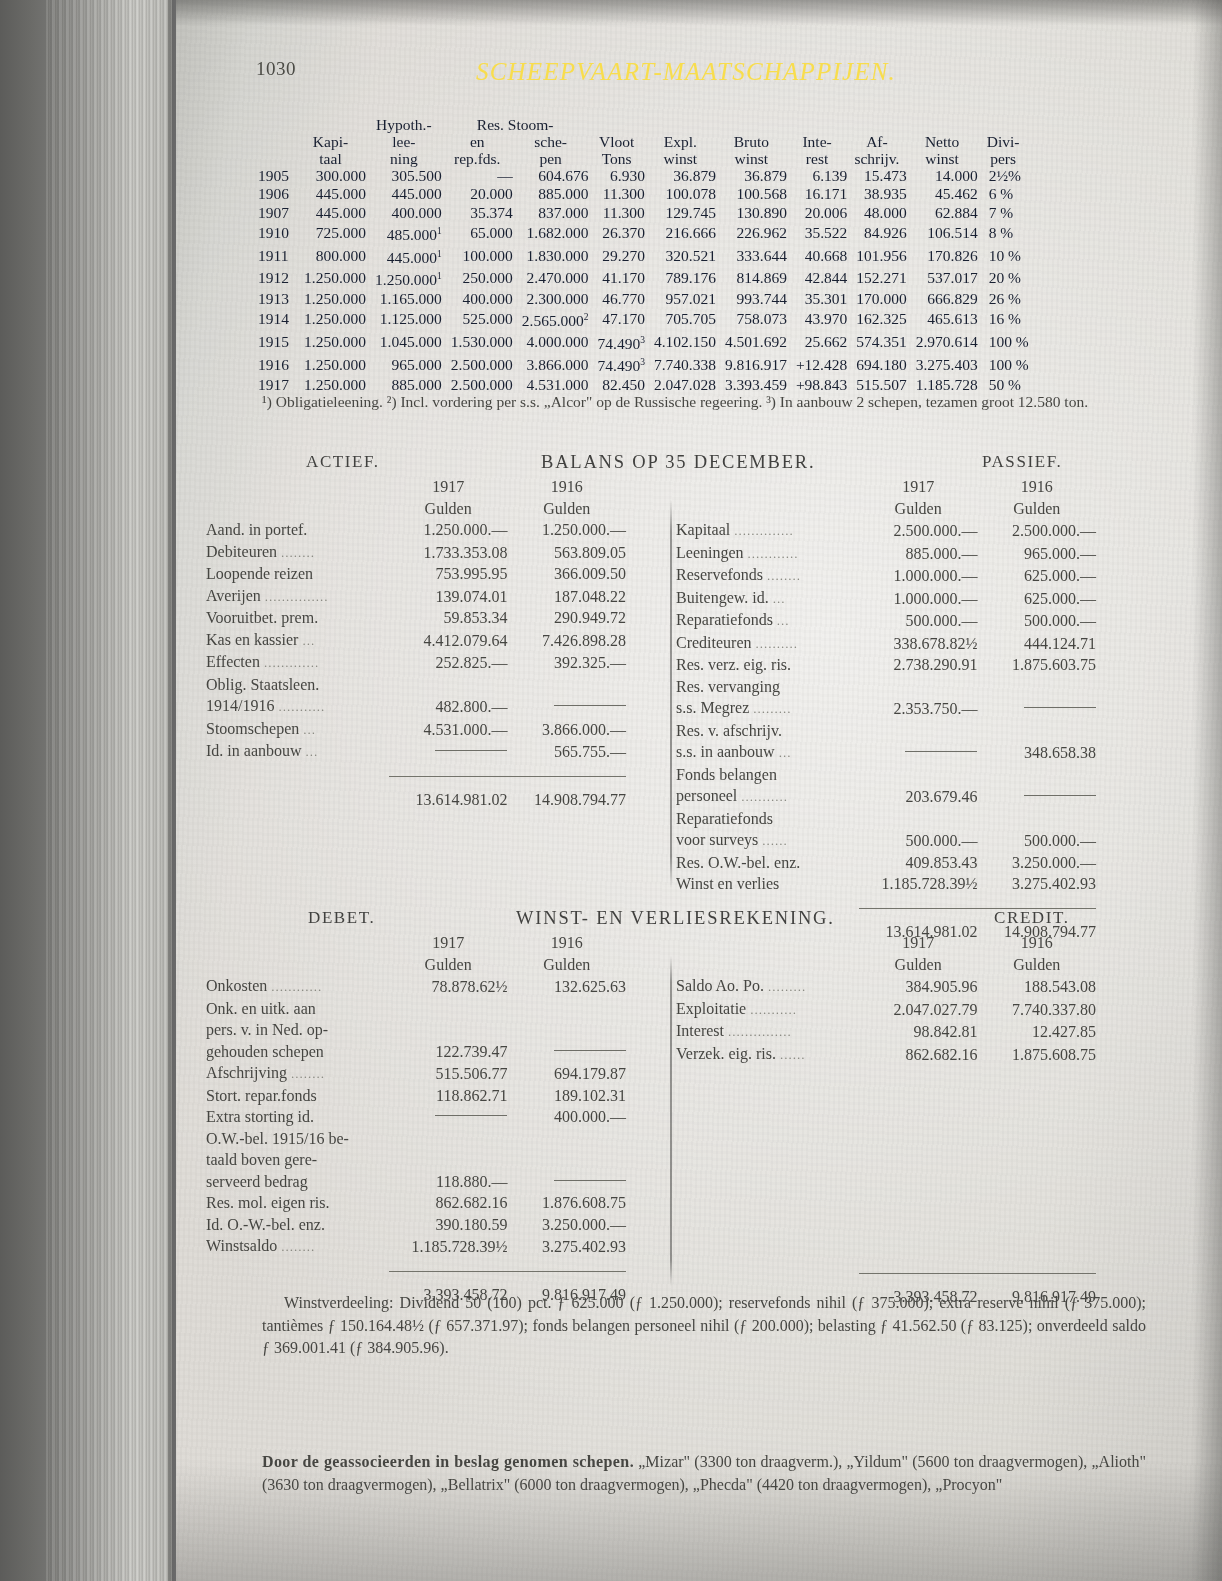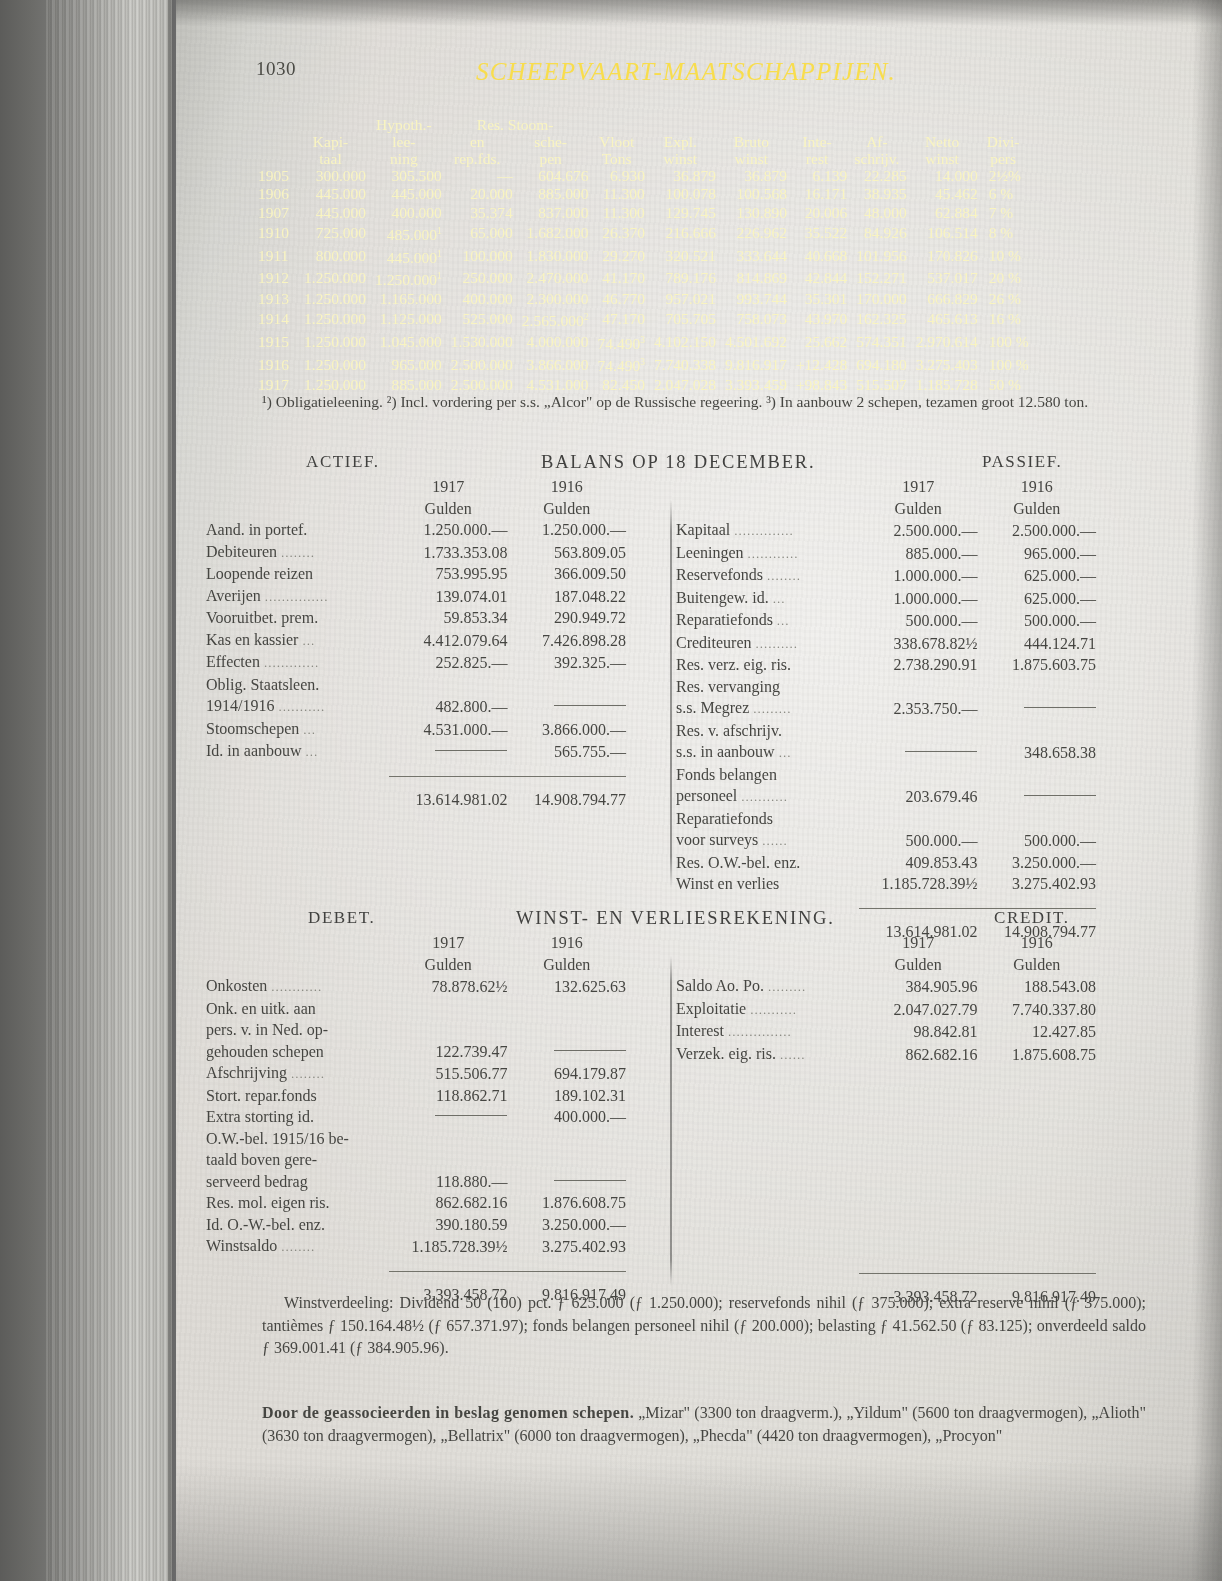--- a/index.html
+++ b/index.html
@@ -88,21 +88,21 @@
     position:absolute; left:300px; top:0;
     font-style: italic; font-size:25px; letter-spacing:1.2px;
     color:#fde047;
     font-family:"Liberation Serif", serif;
   }
 
   
   #stats {
     position:absolute; left:82px; top:116px;
     font-size:15.5px;
-    color:#fef9c3;
+    color:#0f172a;
     border-collapse:collapse;
   }
   #stats td, #stats th { padding:0; font-weight:normal; }
   #stats .hrow td { font-size:15.5px; line-height:17px; text-align:center; vertical-align:bottom; }
   #stats .drow td { line-height:18.4px; white-space:nowrap; }
   #stats td.yr { text-align:left; padding-right:6px; width:46px; }
   #stats td.num { text-align:right; padding-left:9px; }
   #stats td.pct { text-align:left; padding-left:11px; }
   sup { font-size:9.5px; vertical-align:super; }
 
@@ -215,21 +215,21 @@
         <tr class="drow">
           <td class="yr">1905</td>
           <td class="num">300.000</td>
           <td class="num">305.500</td>
           <td class="num">—</td>
           <td class="num">604.676</td>
           <td class="num">6.930</td>
           <td class="num">36.879</td>
           <td class="num">36.879</td>
           <td class="num">6.139</td>
-          <td class="num">22.285</td>
+          <td class="num">15.473</td>
           <td class="num">14.000</td>
           <td class="pct">2½%</td>
         </tr>
         <tr class="drow">
           <td class="yr">1906</td>
           <td class="num">445.000</td>
           <td class="num">445.000</td>
           <td class="num">20.000</td>
           <td class="num">885.000</td>
           <td class="num">11.300</td>
@@ -367,21 +367,21 @@
           <td class="pct">50 %</td>
         </tr>
       </tbody>
   </table>
 
   <div id="footnotes">¹) Obligatieleening.  ²) Incl. vordering per s.s. „Alcor" op de Russische regeering. ³) In aanbouw 2 schepen, tezamen groot 12.580 ton.</div>
 
   <div class="sect" style="left:0; top:452px;">
     <div class="sect-title-row">
       <div class="sect-left" style="left:130px;">ACTIEF.</div>
-      <div class="sect-mid" style="left:365px;">BALANS OP 18 DECEMBER.</div>
+      <div class="sect-mid" style="left:365px;">BALANS OP 35 DECEMBER.</div>
       <div class="sect-right" style="left:806px;">PASSIEF.</div>
     </div>
     <div class="halves">
       <div class="vrule" style="left:494px; height:388px;"></div>
       <div class="half left">
         <table class="acct">
           <tbody>
             <tr>
               <td class="lbl"></td>
               <td class="hd">1917</td>
@@ -725,18 +725,18 @@
                 <td class="v2 totrule">9.816.917.49</td>
               </tr>
             </tbody>
         </table>
       </div>
     </div>
   </div>
 
   <div class="prose" style="left:86px; top:1292px; width:884px; text-indent:22px;">Winstverdeeling: Dividend 50 (100) pct. ƒ 625.000 (ƒ 1.250.000); reservefonds nihil (ƒ 375.000); extra reserve nihil (ƒ 375.000); tantièmes ƒ 150.164.48½ (ƒ 657.371.97); fonds belangen personeel nihil (ƒ 200.000); belasting ƒ 41.562.50 (ƒ 83.125); onverdeeld saldo ƒ 369.001.41 (ƒ 384.905.96).</div>
 
-  <div class="prose" style="left:86px; top:1402px; width:884px;">
+  <div class="prose" style="left:86px; top:1451px; width:884px;">
     <span class="bold-head">Door de geassocieerden in beslag genomen schepen.</span>
     <span>„Mizar" (3300 ton draagverm.), „Yildum" (5600 ton draagvermogen), „Alioth" (3630 ton draagvermogen), „Bellatrix" (6000 ton draagvermogen), „Phecda" (4420 ton draagvermogen), „Procyon"</span>
   </div>
 
 </div>
 
 </body></html>

